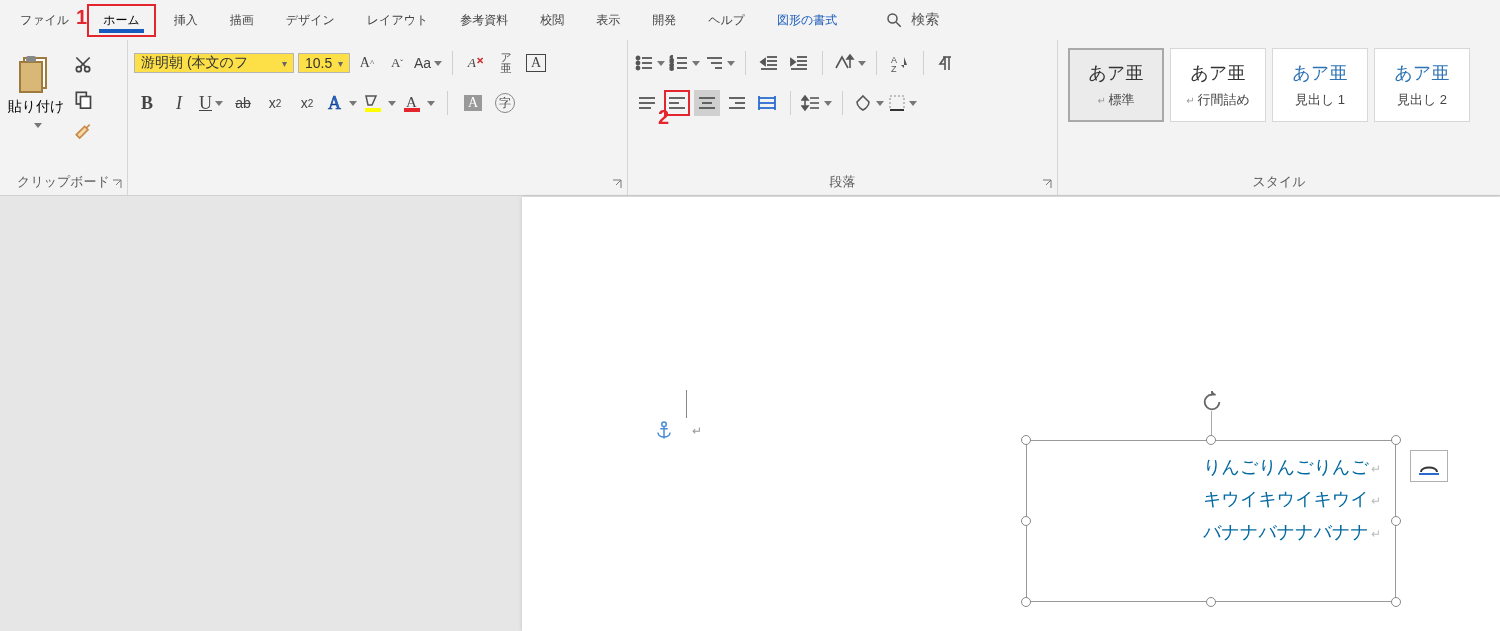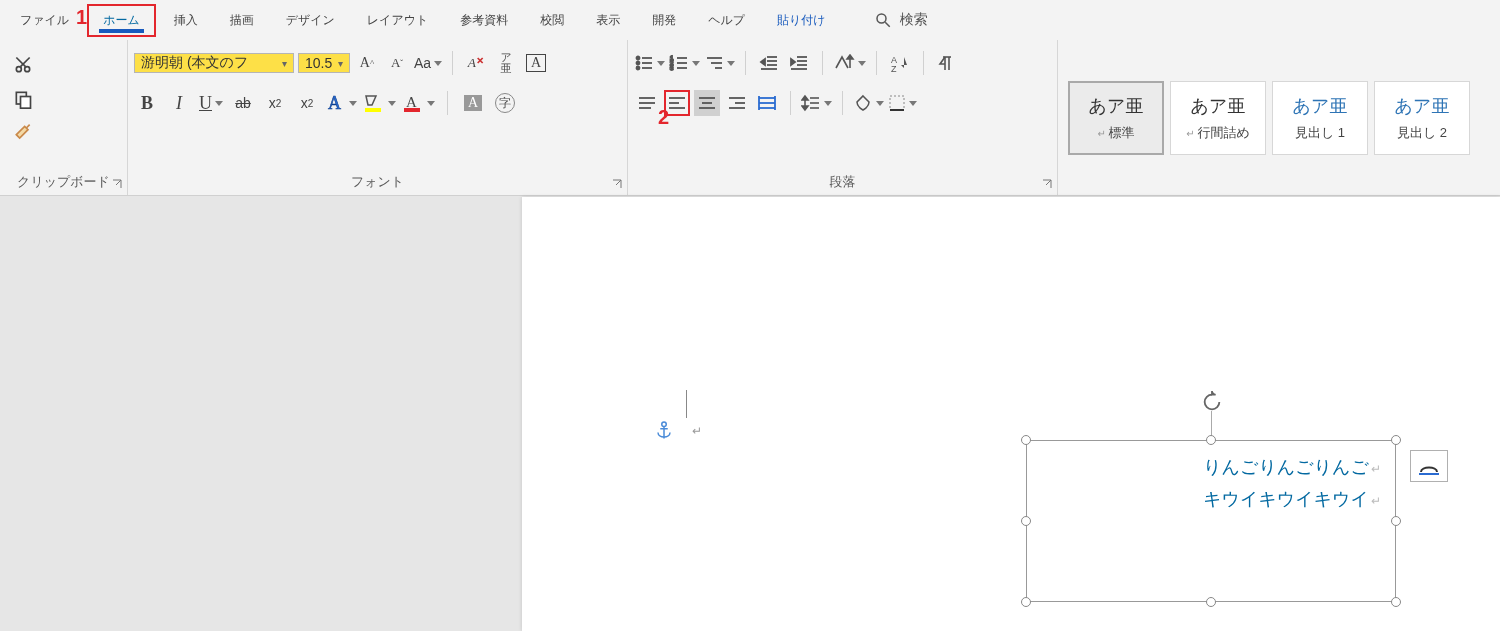--- a/index.html
+++ b/index.html
@@ -24,21 +24,21 @@
     gap: 4px;
   }
   .tab {
     padding: 6px 14px;
     color: #444;
     cursor: pointer;
     position: relative;
     font-size: 12px;
   }
   .tab.active {
-    color: #0369a1;
+    color: #000000;
   }
   .tab.active::after {
     content: "";
     position: absolute;
     left: 10px; right: 10px; bottom: 2px;
     height: 4px;
     background: #185abd;
   }
   .tab.box-highlight {
     border: 2px solid #e3262d;
@@ -132,21 +132,20 @@
     height: 74px;
     background: #fff;
     border: 1px solid #d7d7d7;
     display: flex;
     flex-direction: column;
     align-items: center;
     justify-content: center;
     font-size: 13px;
     color: #444;
     cursor:pointer;
-    margin-top:33px;
   }
   .style-card.selected {
     border: 2px solid #a9a9a9;
     background: #ebebeb;
   }
   .style-sample {
     font-size: 18px;
     color: #333;
     margin-bottom: 6px;
     font-family: "Yu Mincho","MS Mincho", serif;
@@ -255,36 +254,44 @@
     <div class="tab active box-highlight">ホーム</div>
     <div class="tab">挿入</div>
     <div class="tab">描画</div>
     <div class="tab">デザイン</div>
     <div class="tab">レイアウト</div>
     <div class="tab">参考資料</div>
     <div class="tab">校閲</div>
     <div class="tab">表示</div>
     <div class="tab">開発</div>
     <div class="tab">ヘルプ</div>
-    <div class="tab context-tab">貼り付け</div>
+    <div class="tab context-tab">図形の書式</div>
     <div class="search-area">
       <span>
         <svg class="icon-svg" width="18" height="18" viewBox="0 0 24 24" fill="none" stroke="#555" stroke-width="2">
             <circle cx="10" cy="10" r="6"></circle>
             <line x1="15" y1="15" x2="21" y2="21"></line>
           </svg>
       </span>
       <span>検索</span>
     </div>
   </div>
 
   <div class="ribbon">
 
     <div class="group" style="width:128px">
       <div class="group-body">
+        <div class="vstack btn-lg" style="margin-top:6px">
+          <svg class="icon-svg" width="40" height="48" viewBox="0 0 40 48">
+            <rect x="8" y="8" width="22" height="30" fill="#fff" stroke="#9e7b3c" stroke-width="2"></rect>
+            <rect x="4" y="12" width="22" height="30" fill="#d9b877" stroke="#9e7b3c" stroke-width="2"></rect>
+            <rect x="10" y="6" width="10" height="6" rx="2" fill="#888"></rect>
+          </svg>
+          <span class="caret-after">貼り付け</span>
+        </div>
         <div class="vstack" style="gap:8px;margin-left:4px;margin-top:8px">
           <div class="btn">
             <svg width="20" height="20" viewBox="0 0 24 24" fill="none" stroke="#444" stroke-width="2">
                 <circle cx="7" cy="17" r="3"></circle>
                 <circle cx="17" cy="17" r="3"></circle>
                 <line x1="9" y1="14" x2="20" y2="3"></line>
                 <line x1="15" y1="14" x2="4" y2="3"></line>
               </svg>
           </div>
           <div class="btn">
@@ -363,21 +370,20 @@
           </div>
           <div class="vsep"></div>
           <div class="btn">
             <span style="background:#999;color:#fff;padding:0 4px;font-family:serif">A</span>
           </div>
           <div class="btn">
             <span style="border:1.5px solid #888;border-radius:50%;width:20px;height:20px;display:inline-flex;align-items:center;justify-content:center;font-size:12px">字</span>
           </div>
         </div>
       </div>
-      <div class="group-label">フォント</div>
       <span class="dialog-launcher">
         <svg width="12" height="12" viewBox="0 0 12 12" stroke="#777" fill="none">
             <path d="M2 2 H10 V10"></path>
             <path d="M5 7 L10 2"></path>
           </svg>
       </span>
     </div>
 
     <div class="group" style="width:430px">
       <div class="group-body" style="flex-direction:column;gap:4px;padding-top:6px">
@@ -540,20 +546,21 @@
           <div class="style-card heading">
             <div class="style-sample">あア亜</div>
             <div>見出し 1</div>
           </div>
           <div class="style-card heading">
             <div class="style-sample">あア亜</div>
             <div>見出し 2</div>
           </div>
         </div>
       </div>
+      <div class="group-label">スタイル</div>
     </div>
   </div>
 </div>
 
 <div class="callout c1">1</div>
 <div class="callout c2">2</div>
 
 <div class="document-area"></div>
 
 <div style="position:absolute;left:686px;top:390px;width:1px;height:28px;border-left:1px solid #888"></div>
@@ -580,20 +587,21 @@
   <span class="handle h-t"></span>
   <span class="handle h-tr"></span>
   <span class="handle h-l"></span>
   <span class="handle h-r"></span>
   <span class="handle h-bl"></span>
   <span class="handle h-b"></span>
   <span class="handle h-br"></span>
   <div class="tb-content">
     <div class="tb-line">りんごりんごりんご</div>
     <div class="tb-line">キウイキウイキウイ</div>
+    <div class="tb-line">バナナバナナバナナ</div>
   </div>
 </div>
 
 <div class="layout-options">
   <svg width="24" height="20" viewBox="0 0 24 20">
     <path d="M4 16 C4 10 20 10 20 16" fill="none" stroke="#333" stroke-width="2"></path>
     <line x1="2" y1="18" x2="22" y2="18" stroke="#2a6bd1" stroke-width="2"></line>
   </svg>
 </div>
 

